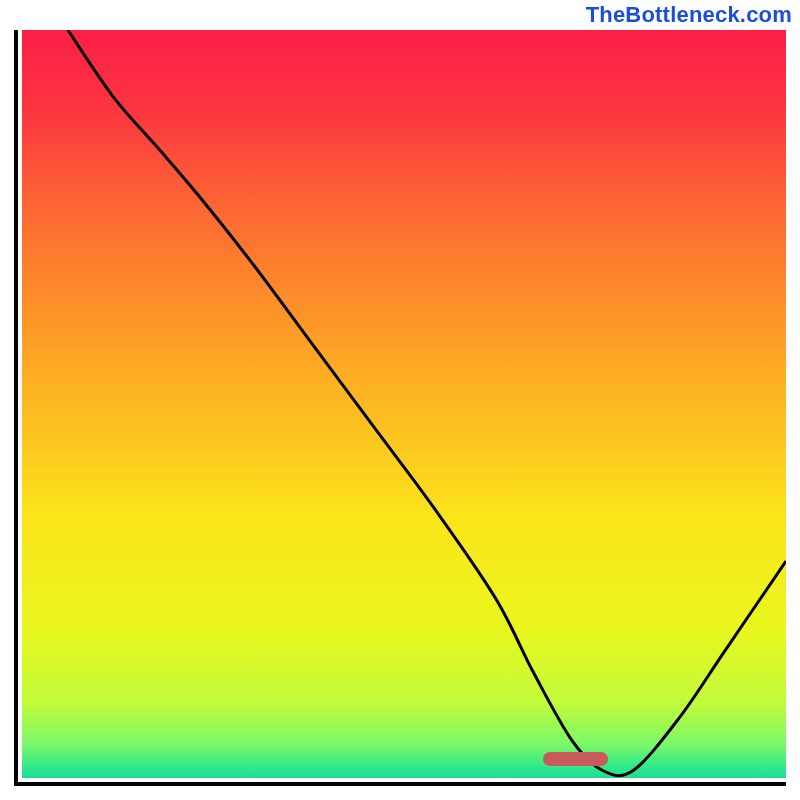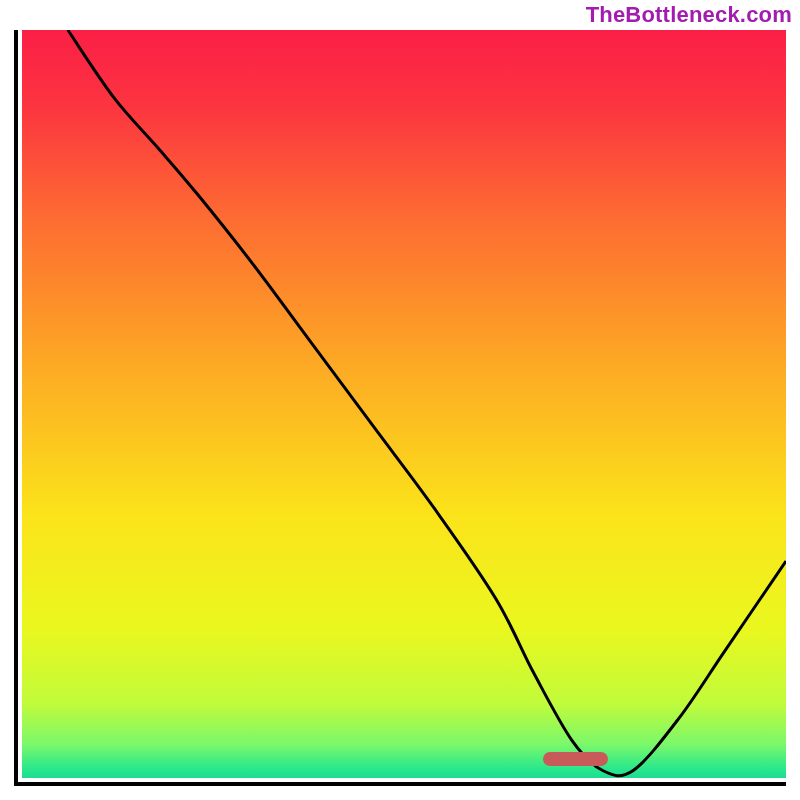--- a/index.html
+++ b/index.html
@@ -15,21 +15,21 @@
     position: relative;
     width: 800px;
     height: 800px;
   }
   .watermark {
     position: absolute;
     top: 2px;
     right: 8px;
     font-size: 22px;
     font-weight: 600;
-    color: #a21caf;
+    color: #1d4ed8;
     letter-spacing: 0.2px;
     user-select: none;
   }
   .plot-frame {
     position: absolute;
     left: 14px;
     top: 30px;
     width: 772px;
     height: 756px;
     border-left: 4px solid #000;

